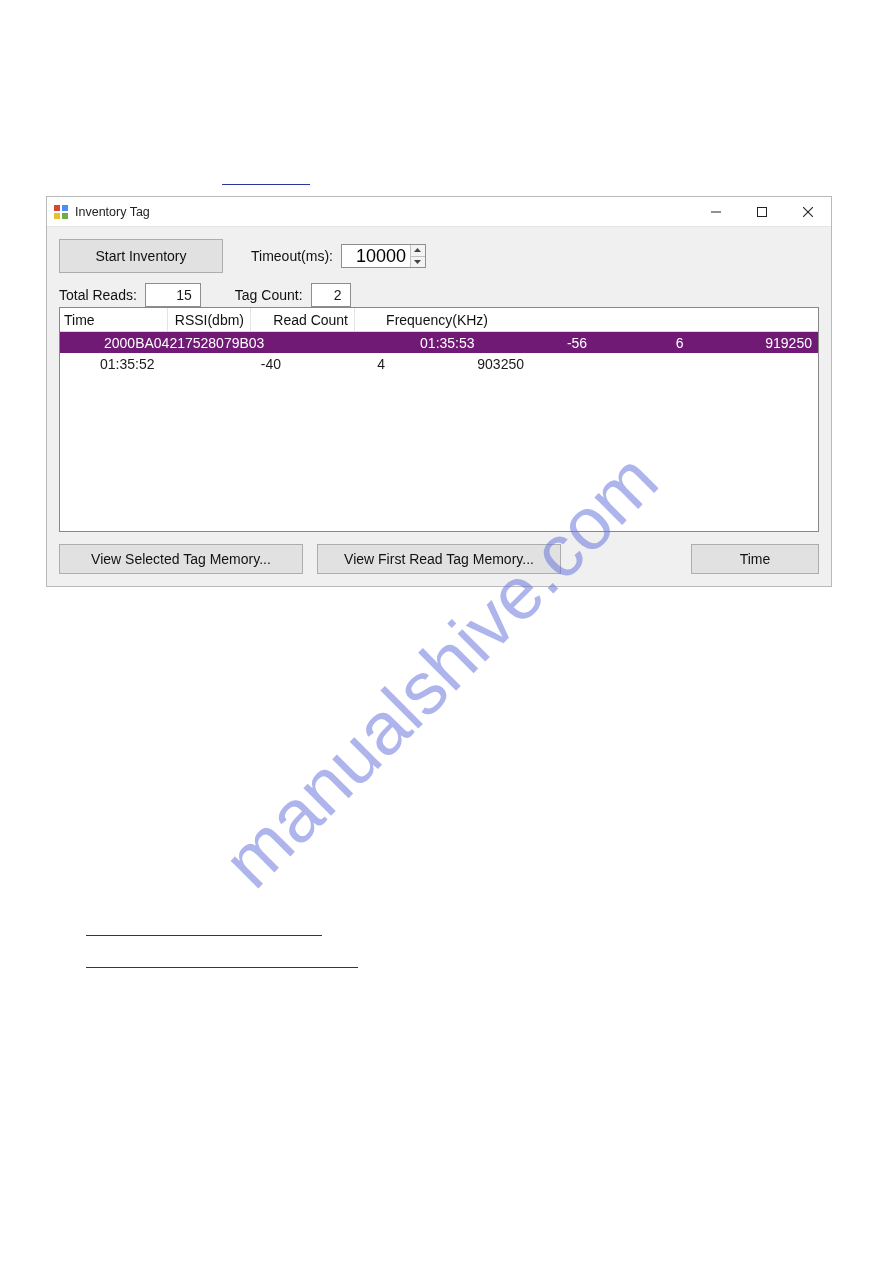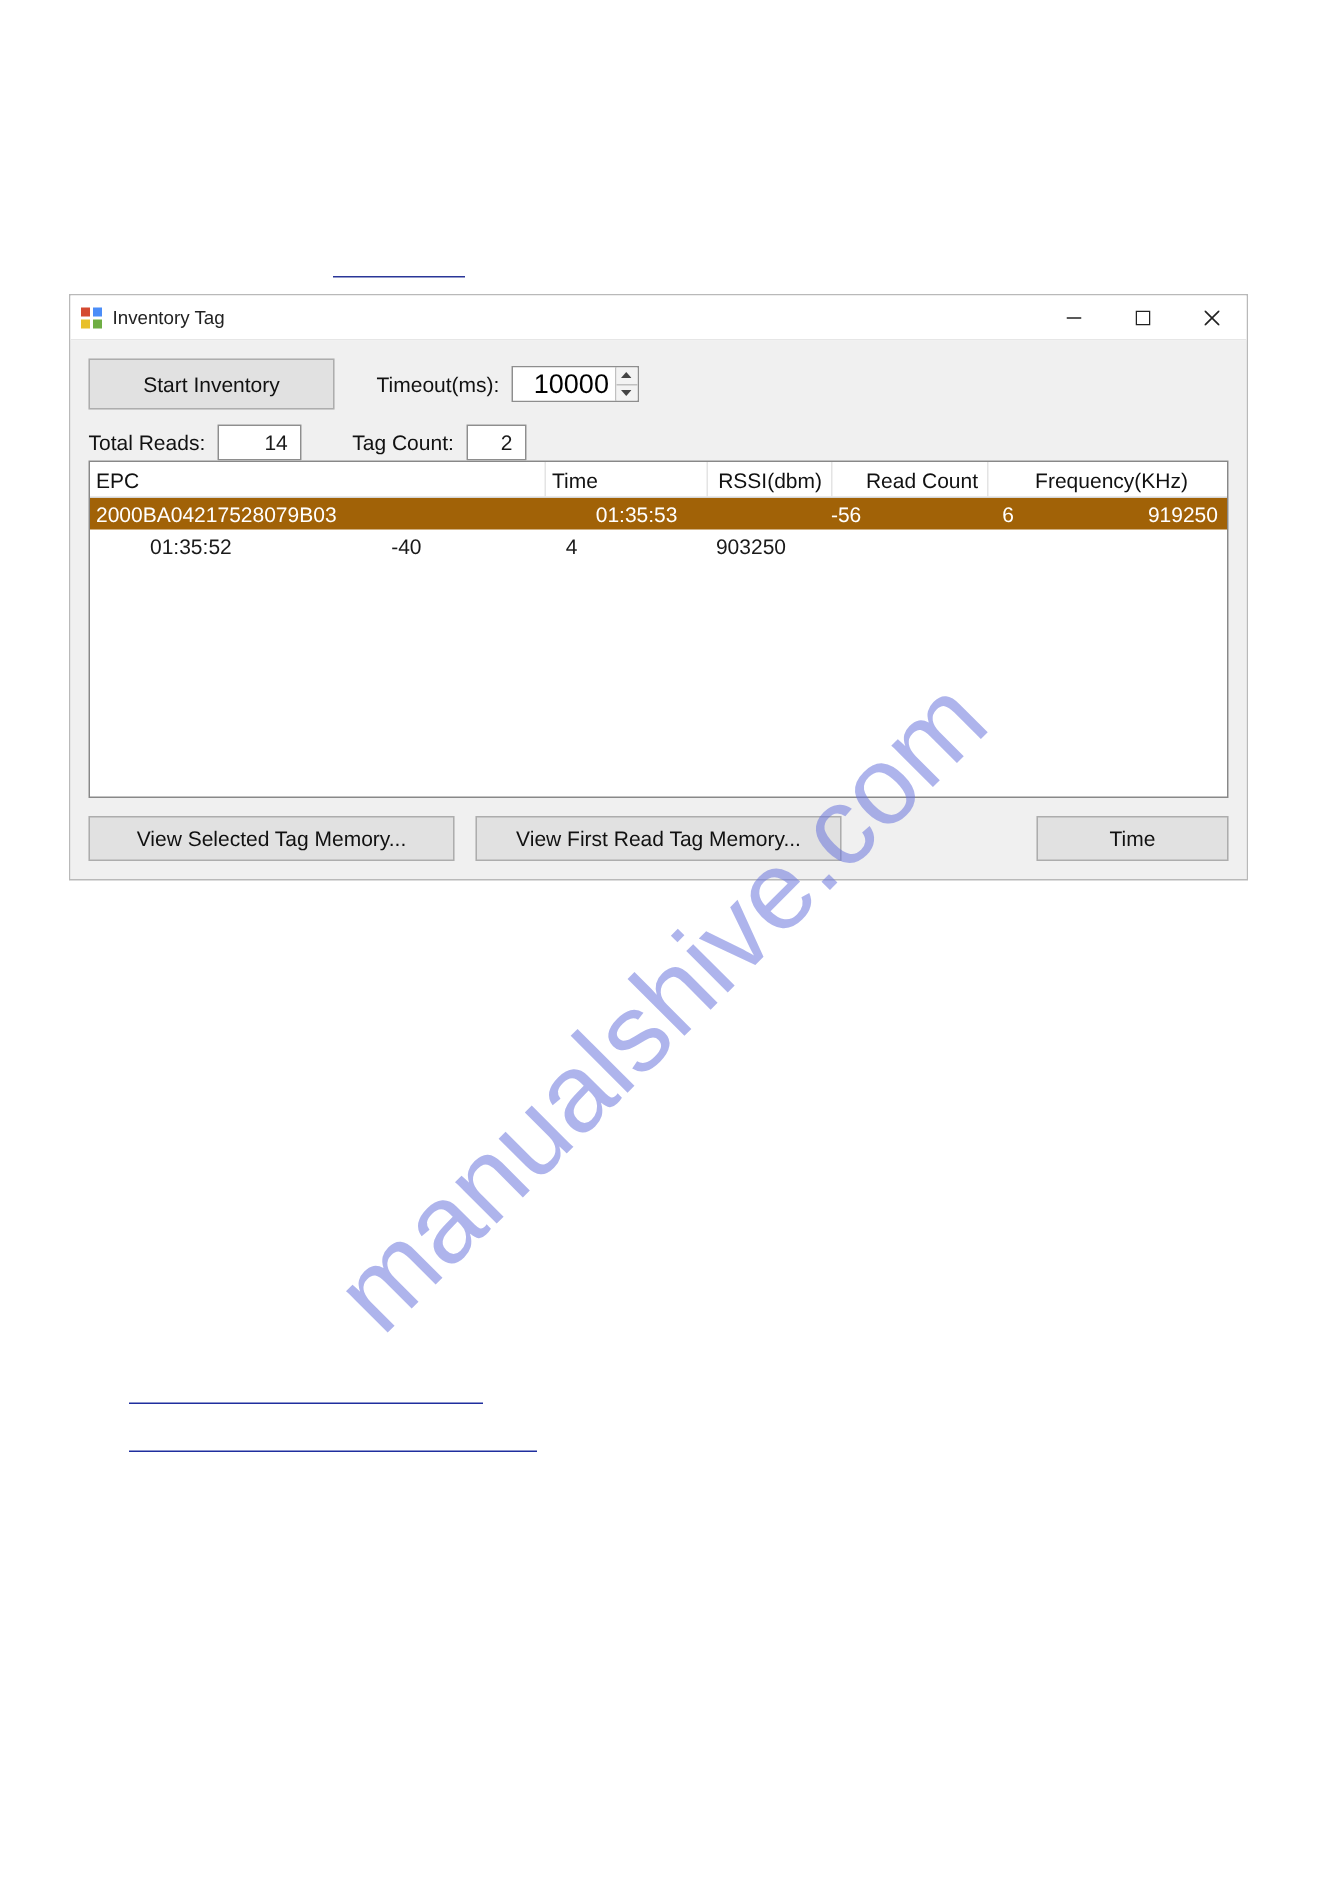--- a/index.html
+++ b/index.html
@@ -184,22 +184,23 @@
     .col-readcount { width: 104px; justify-content: flex-end; }
     .col-freq { width: 139px; justify-content: flex-end; }
 
     .grid-body { }
     .grid-row {
       display: flex;
       height: 21px;
       font-size: 14px;
     }
     .grid-row.selected {
-      background: #a16207;
+      background: #701a75;
       color: #ffffff;
+      padding-left: 40px;
     }
     .grid-cell {
       padding: 0 6px 0 4px;
       display: flex;
       align-items: center;
     }
     .grid-cell.col-epc { justify-content: flex-start; }
     .grid-cell.col-time { justify-content: flex-start; margin-left: 36px; }
     .grid-cell.col-rssi { justify-content: flex-end; }
     .grid-cell.col-readcount { justify-content: flex-end; }
@@ -317,28 +318,27 @@
             <svg width="7" height="4" viewBox="0 0 7 4">
                 <polygon points="0,0 7,0 3.5,4" fill="#444"></polygon>
               </svg>
           </button>
         </div>
       </div>
     </div>
 
     <div class="second-row">
       <span class="lbl total-reads-lbl">Total Reads:</span>
-      <span class="readonly-box total-reads-box">14</span>
+      <span class="readonly-box total-reads-box">15</span>
       <span class="lbl tag-count-lbl">Tag Count:</span>
       <span class="readonly-box tag-count-box">2</span>
     </div>
 
     <div class="grid">
       <div class="grid-header">
-        <div class="grid-header-cell col-epc">EPC</div>
         <div class="grid-header-cell col-time">Time</div>
         <div class="grid-header-cell col-rssi">RSSI(dbm)</div>
         <div class="grid-header-cell col-readcount">Read Count</div>
         <div class="grid-header-cell col-freq">Frequency(KHz)</div>
       </div>
       <div class="grid-body">
         <div class="grid-row selected">
           <div class="grid-cell col-epc">2000BA04217528079B03</div>
           <div class="grid-cell col-time">01:35:53</div>
           <div class="grid-cell col-rssi">-56</div>

